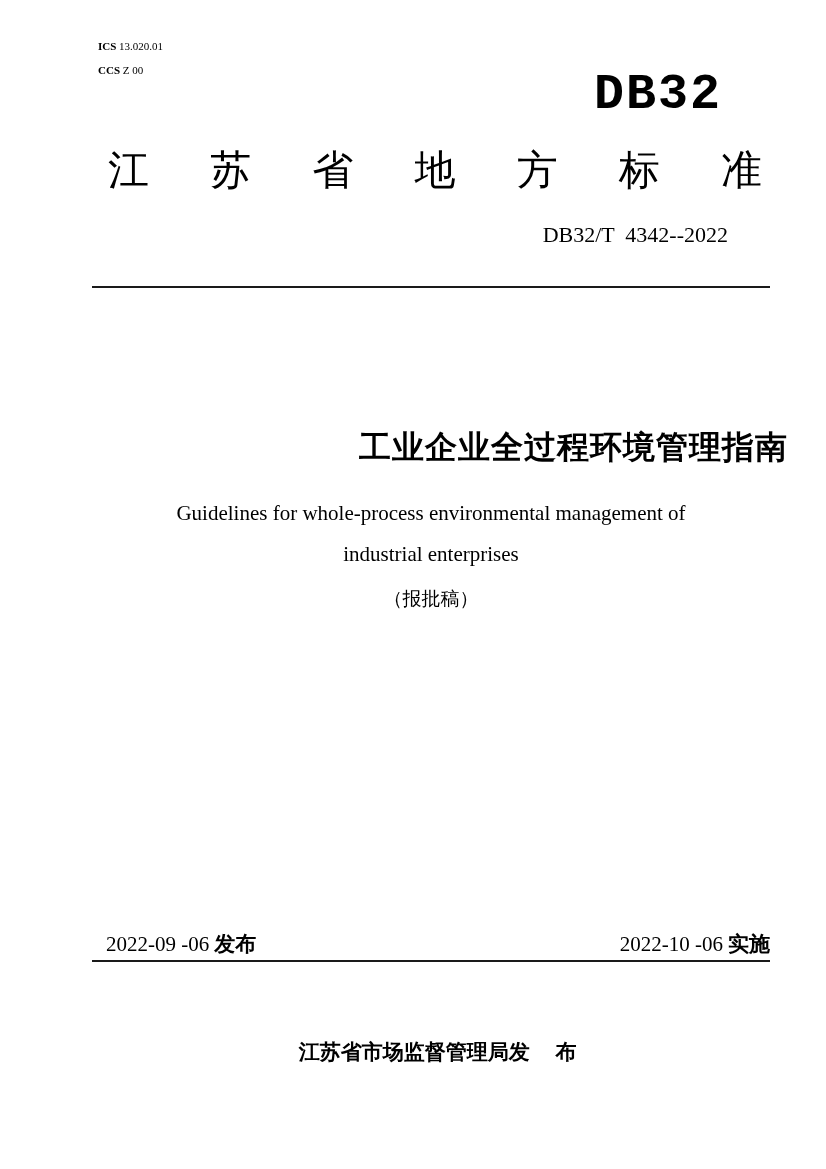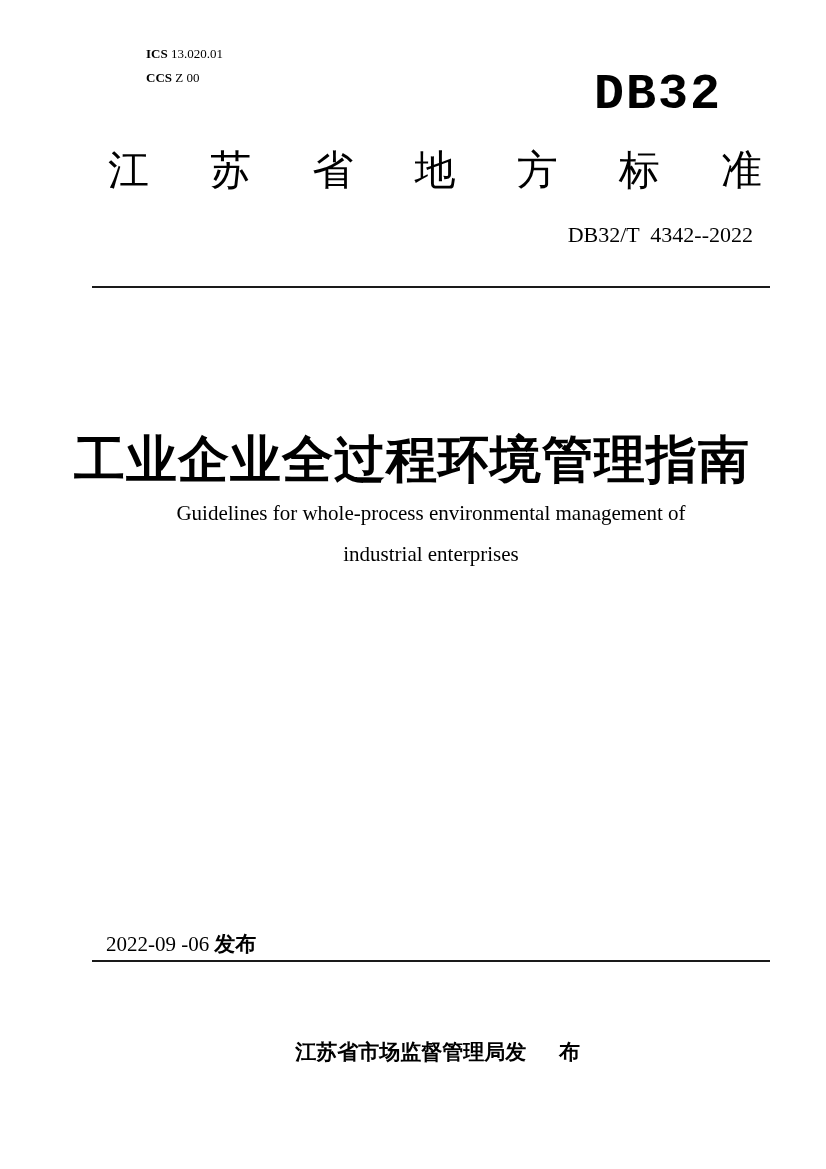--- a/index.html
+++ b/index.html
@@ -12,24 +12,23 @@
     width: 826px;
     height: 1169px;
     background: #ffffff;
     color: #000000;
     font-family: "Liberation Serif", "DejaVu Serif", serif;
     overflow: hidden;
   }
   .ics-block {
     position: absolute;
     left: 98px;
-    top: 42px;
-    font-size: 13px;
+    top: 34px;
+    font-size: 11px;
     line-height: 24px;
-    margin-left: 48px;
   }
   .ics-block b {
     font-weight: 700;
   }
   .db-code {
     position: absolute;
     top: 70px;
     right: 104px;
     font-size: 50px;
     line-height: 1;
@@ -45,41 +44,41 @@
     display: flex;
     justify-content: space-between;
     font-size: 41px;
     line-height: 1.2;
     font-family: "Liberation Sans", "DejaVu Sans", sans-serif;
     font-weight: 400;
   }
   .doc-number {
     position: absolute;
     top: 222px;
-    right: 73px;
+    right: 98px;
     font-size: 22px;
     white-space: pre;
     font-family: "Liberation Serif", "DejaVu Serif", serif;
   }
   .rule {
     position: absolute;
     left: 92px;
     width: 678px;
     height: 2px;
     background: #1a1a1a;
   }
   .rule-top { top: 286px; }
   .rule-bottom { top: 960px; }
   .cn-title {
     position: absolute;
     top: 426px;
     left: 74px;
     width: 714px;
-    text-align: left;
-    font-size: 51px;
+    text-align: right;
+    font-size: 32px;
     font-weight: 700;
     letter-spacing: 1px;
     font-family: "Liberation Sans", "DejaVu Sans", sans-serif;
   }
   .en-subtitle {
     position: absolute;
     left: 74px;
     width: 714px;
     text-align: center;
     font-size: 21px;
@@ -124,21 +123,20 @@
     width: 714px;
     text-align: center;
     font-size: 21px;
     font-weight: 700;
     font-family: "Liberation Sans", "DejaVu Sans", sans-serif;
     white-space: pre;
   }
   .publish-action {
     letter-spacing: 10px;
     white-space: pre;
-    font-family: Liberation Mono, monospace;
   }
 </style>
 </head>
 <body>
 
 <div class="page">
 
   <div class="ics-block">
     <div><b>ICS</b> <span>13.020.01</span></div>
     <div><b>CCS</b> <span>Z 00</span></div>
@@ -158,24 +156,28 @@
 
   <div class="doc-number">DB32/T  4342--2022</div>
 
   <div class="rule rule-top"></div>
 
   <div class="cn-title">工业企业全过程环境管理指南</div>
 
   <div class="en-subtitle en-line2">industrial enterprises</div>
   <div class="en-subtitle en-line1">Guidelines for whole-process environmental management of</div>
 
+  <div class="draft-note">（报批稿）</div>
 
   <div class="dates-row">
     <div>
       <span class="date-value">2022-09 -06</span><span class="date-label">发布</span>
+    </div>
+    <div>
+      <span class="date-value">2022-10 -06</span><span class="date-label">实施</span>
     </div>
   </div>
 
   <div class="rule rule-bottom"></div>
 
   <div class="publisher-row">
     <span>江苏省市场监督管理局</span><span class="publish-action">发 布</span>
   </div>
 
 </div>

